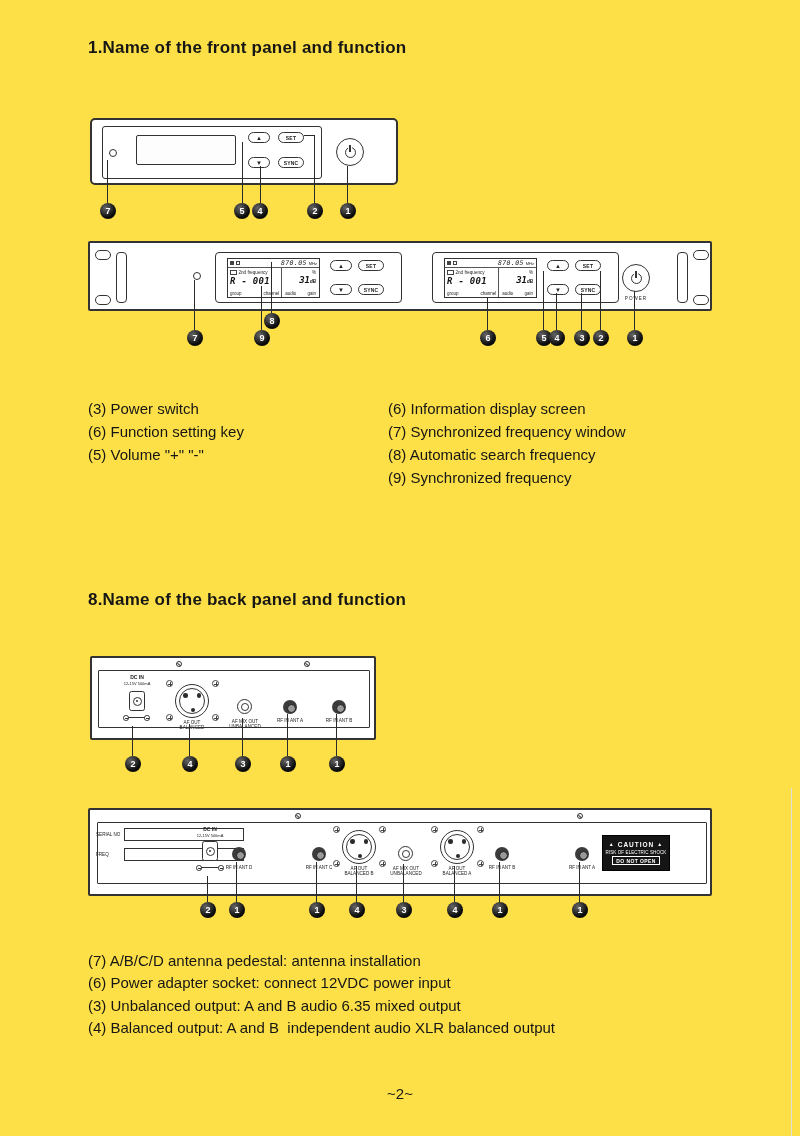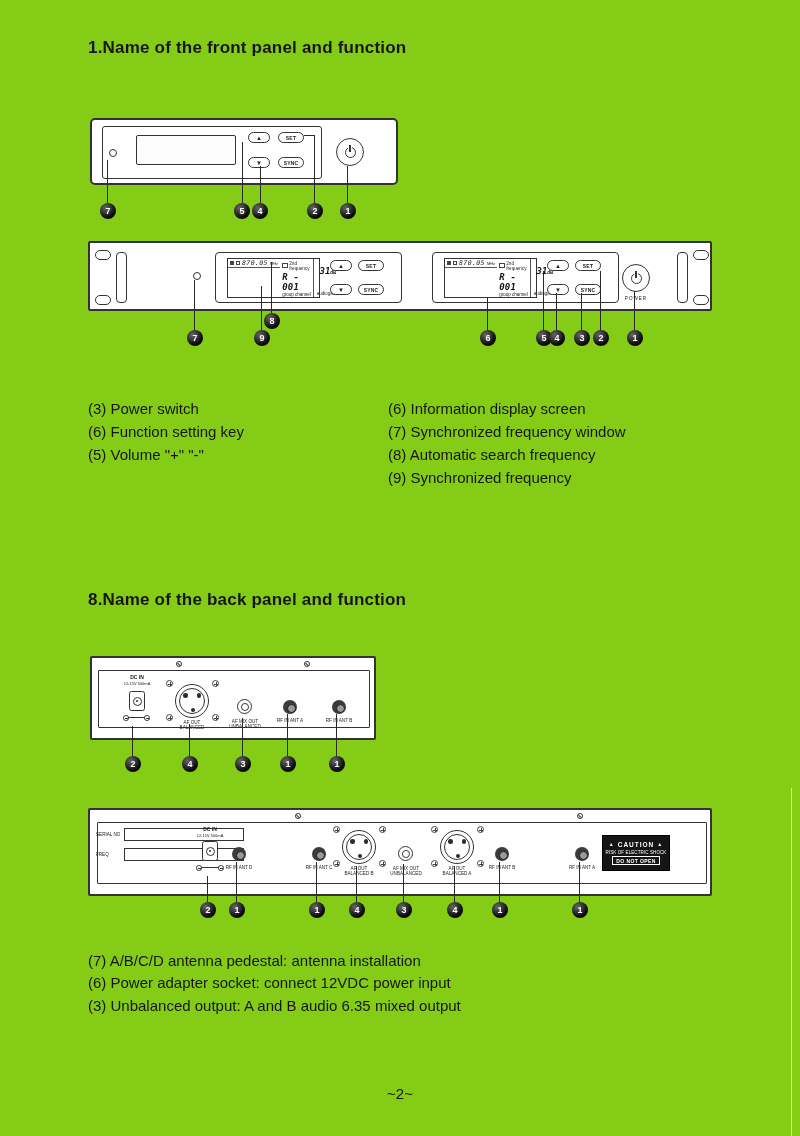--- a/index.html
+++ b/index.html
@@ -1,17 +1,17 @@
 <!DOCTYPE html>
 <html><head>
 <meta charset="utf-8">
 <style>
   *{box-sizing:border-box;margin:0;padding:0}
   body{font-family:"Liberation Sans",sans-serif;background:#fff}
-  .page{position:relative;width:800px;height:1136px;background:#84cc16;overflow:hidden}
+  .page{position:relative;width:800px;height:1136px;background:#fde047;overflow:hidden}
   .abs{position:absolute}
   .h1{font-size:17px;font-weight:bold;color:#161616;letter-spacing:.2px}
   .fn{font-size:15px;color:#161616;line-height:23px;white-space:pre}
   .fn2{font-size:15px;color:#161616;line-height:22.4px;white-space:pre}
   .pgno{width:800px;text-align:center;font-size:15px;color:#161616}
 
   .dev{position:absolute;border:2px solid #333;border-radius:5px;background:#fff}
   .inner{position:absolute;border:1.4px solid #333;border-radius:3px}
   .disp{position:absolute;border:1.5px solid #333;border-radius:2px;background:#fdfdfd}
   .circ{position:absolute;border:1.4px solid #333;border-radius:50%;background:#fff}
@@ -25,21 +25,21 @@
   .pwr{position:absolute;border:1.8px solid #333;border-radius:50%;display:flex;align-items:center;justify-content:center;background:#fff}
   .pwrg{position:relative;width:14px;height:14px}
   .pwrc{position:absolute;left:1.5px;top:2px;width:11px;height:11px;border:1.7px solid #333;border-radius:50%}
   .pwrn{position:absolute;left:5.1px;top:0;width:3.8px;height:6px;background:#fff}
   .pwrb{position:absolute;left:6.2px;top:-.5px;width:1.7px;height:7px;background:#333}
 
   .cb{position:absolute;width:16px;height:16px;border-radius:50%;background:radial-gradient(circle at 35% 30%,#666,#0a0a0a 65%);color:#fff;font-size:9px;font-weight:bold;display:flex;align-items:center;justify-content:center;z-index:3}
   .ld{position:absolute;width:1.3px;background:#2a2a2a;z-index:2}
   .hl{position:absolute;height:1.3px;background:#2a2a2a;z-index:2}
 
-  .lcd{position:absolute;border:1.4px solid #333;background:#fff;display:flex;flex-direction:row}
+  .lcd{position:absolute;border:1.4px solid #333;background:#fff;display:flex;flex-direction:column}
   .lcd-top{height:9px;border-bottom:.9px solid #555;display:flex;align-items:center;gap:2px;padding:0 2px}
   .lic{width:4px;height:3.5px;background:#444;display:inline-block}
   .lic.o{background:#fff;border:.8px solid #444}
   .lfreq{margin-left:auto;font-family:"DejaVu Sans Mono",monospace;font-style:italic;font-size:6.5px;letter-spacing:.4px;color:#222}
   .lmhz{font-size:4px;color:#222}
   .lbody{flex:1;display:flex}
   .lleft{flex:1.6;display:flex;flex-direction:column;padding:1.5px 2px 1px 2px}
   .lright{flex:1;border-left:.9px solid #555;display:flex;flex-direction:column;align-items:flex-end;padding:1.5px 3px 1px 3px}
   .lsync{font-size:4.6px;color:#222;display:flex;gap:1.5px;align-items:center}
   .lsync::before{content:"";width:5px;height:3px;border:.7px solid #444;display:inline-block}
@@ -349,17 +349,18 @@
   <b class="cb" style="left:349px;top:902px">4</b>
   <b class="cb" style="left:396px;top:902px">3</b>
   <b class="cb" style="left:447px;top:902px">4</b>
   <b class="cb" style="left:492px;top:902px">1</b>
   <b class="cb" style="left:572px;top:902px">1</b>
 
   <div class="abs" style="left:88px;top:950px">
     <div class="fn2">(7) A/B/C/D antenna pedestal: antenna installation</div>
     <div class="fn2">(6) Power adapter socket: connect 12VDC power input</div>
     <div class="fn2">(3) Unbalanced output: A and B audio 6.35 mixed output</div>
+    <div class="fn2">(4) Balanced output: A and B  independent audio XLR balanced output</div>
   </div>
 
   <div class="abs pgno" style="left:0;top:1085px">~2~</div>
   <div class="edge"></div>
 </div>
 
 </body></html>

